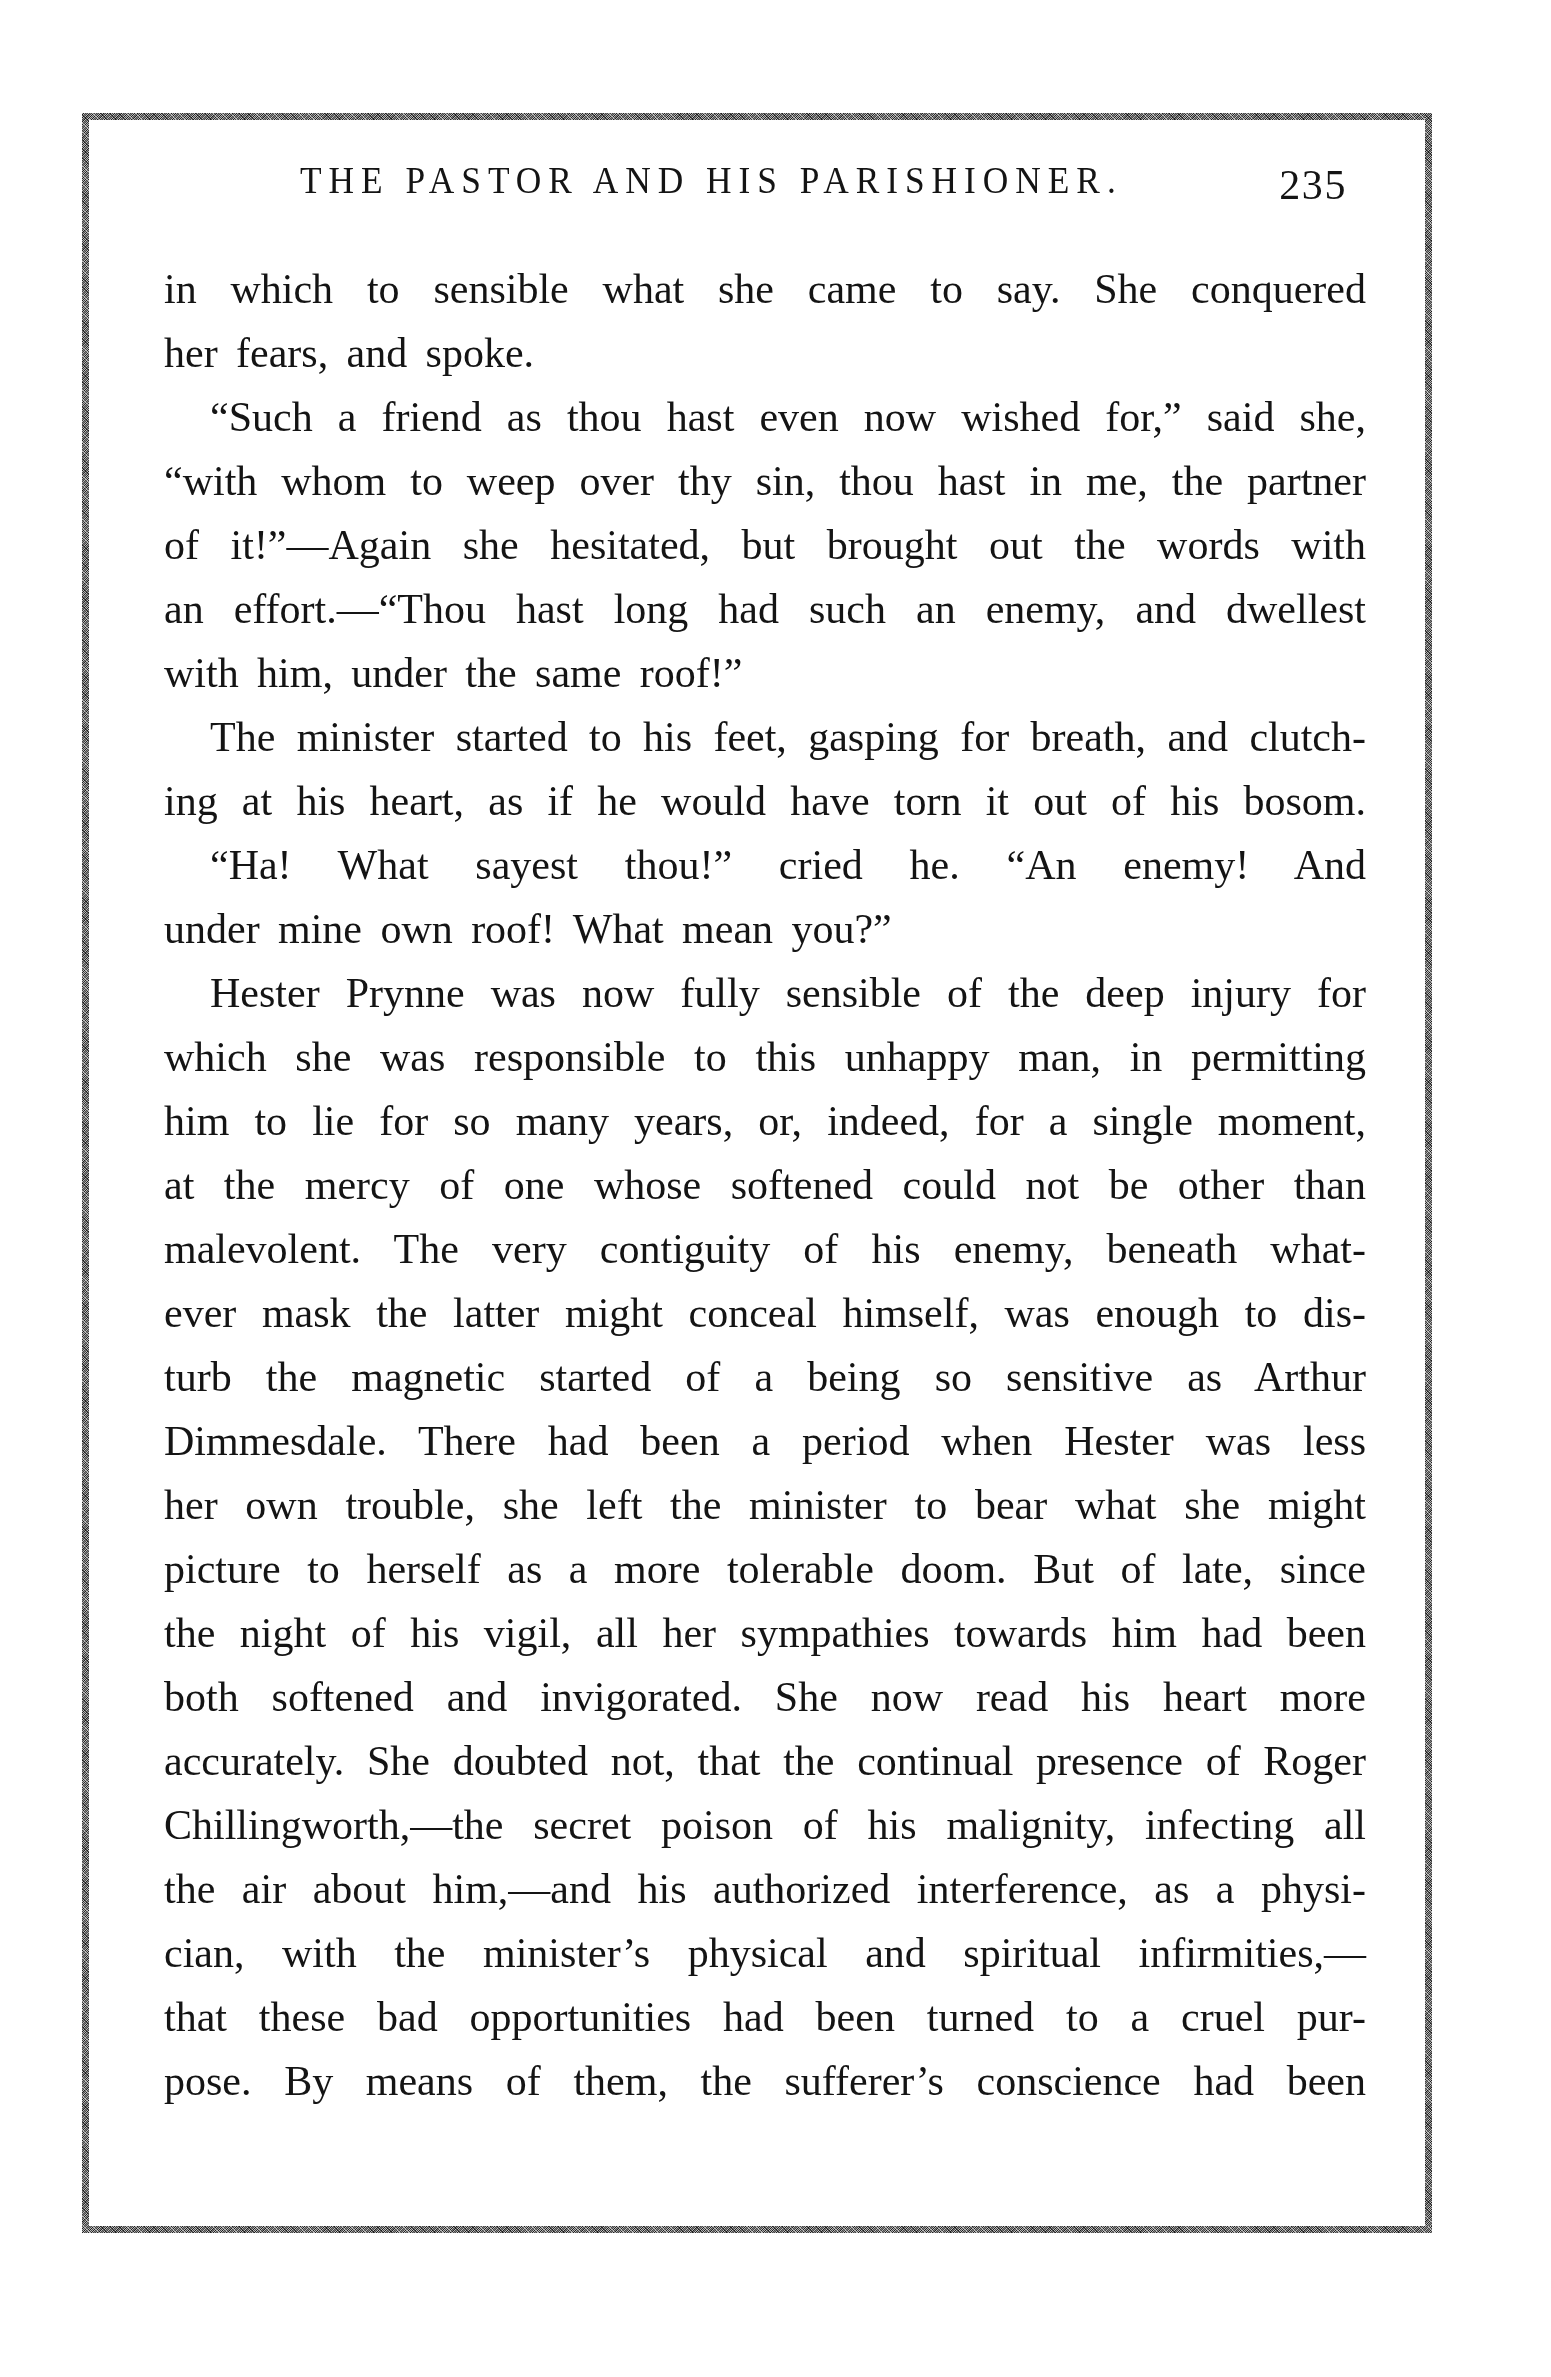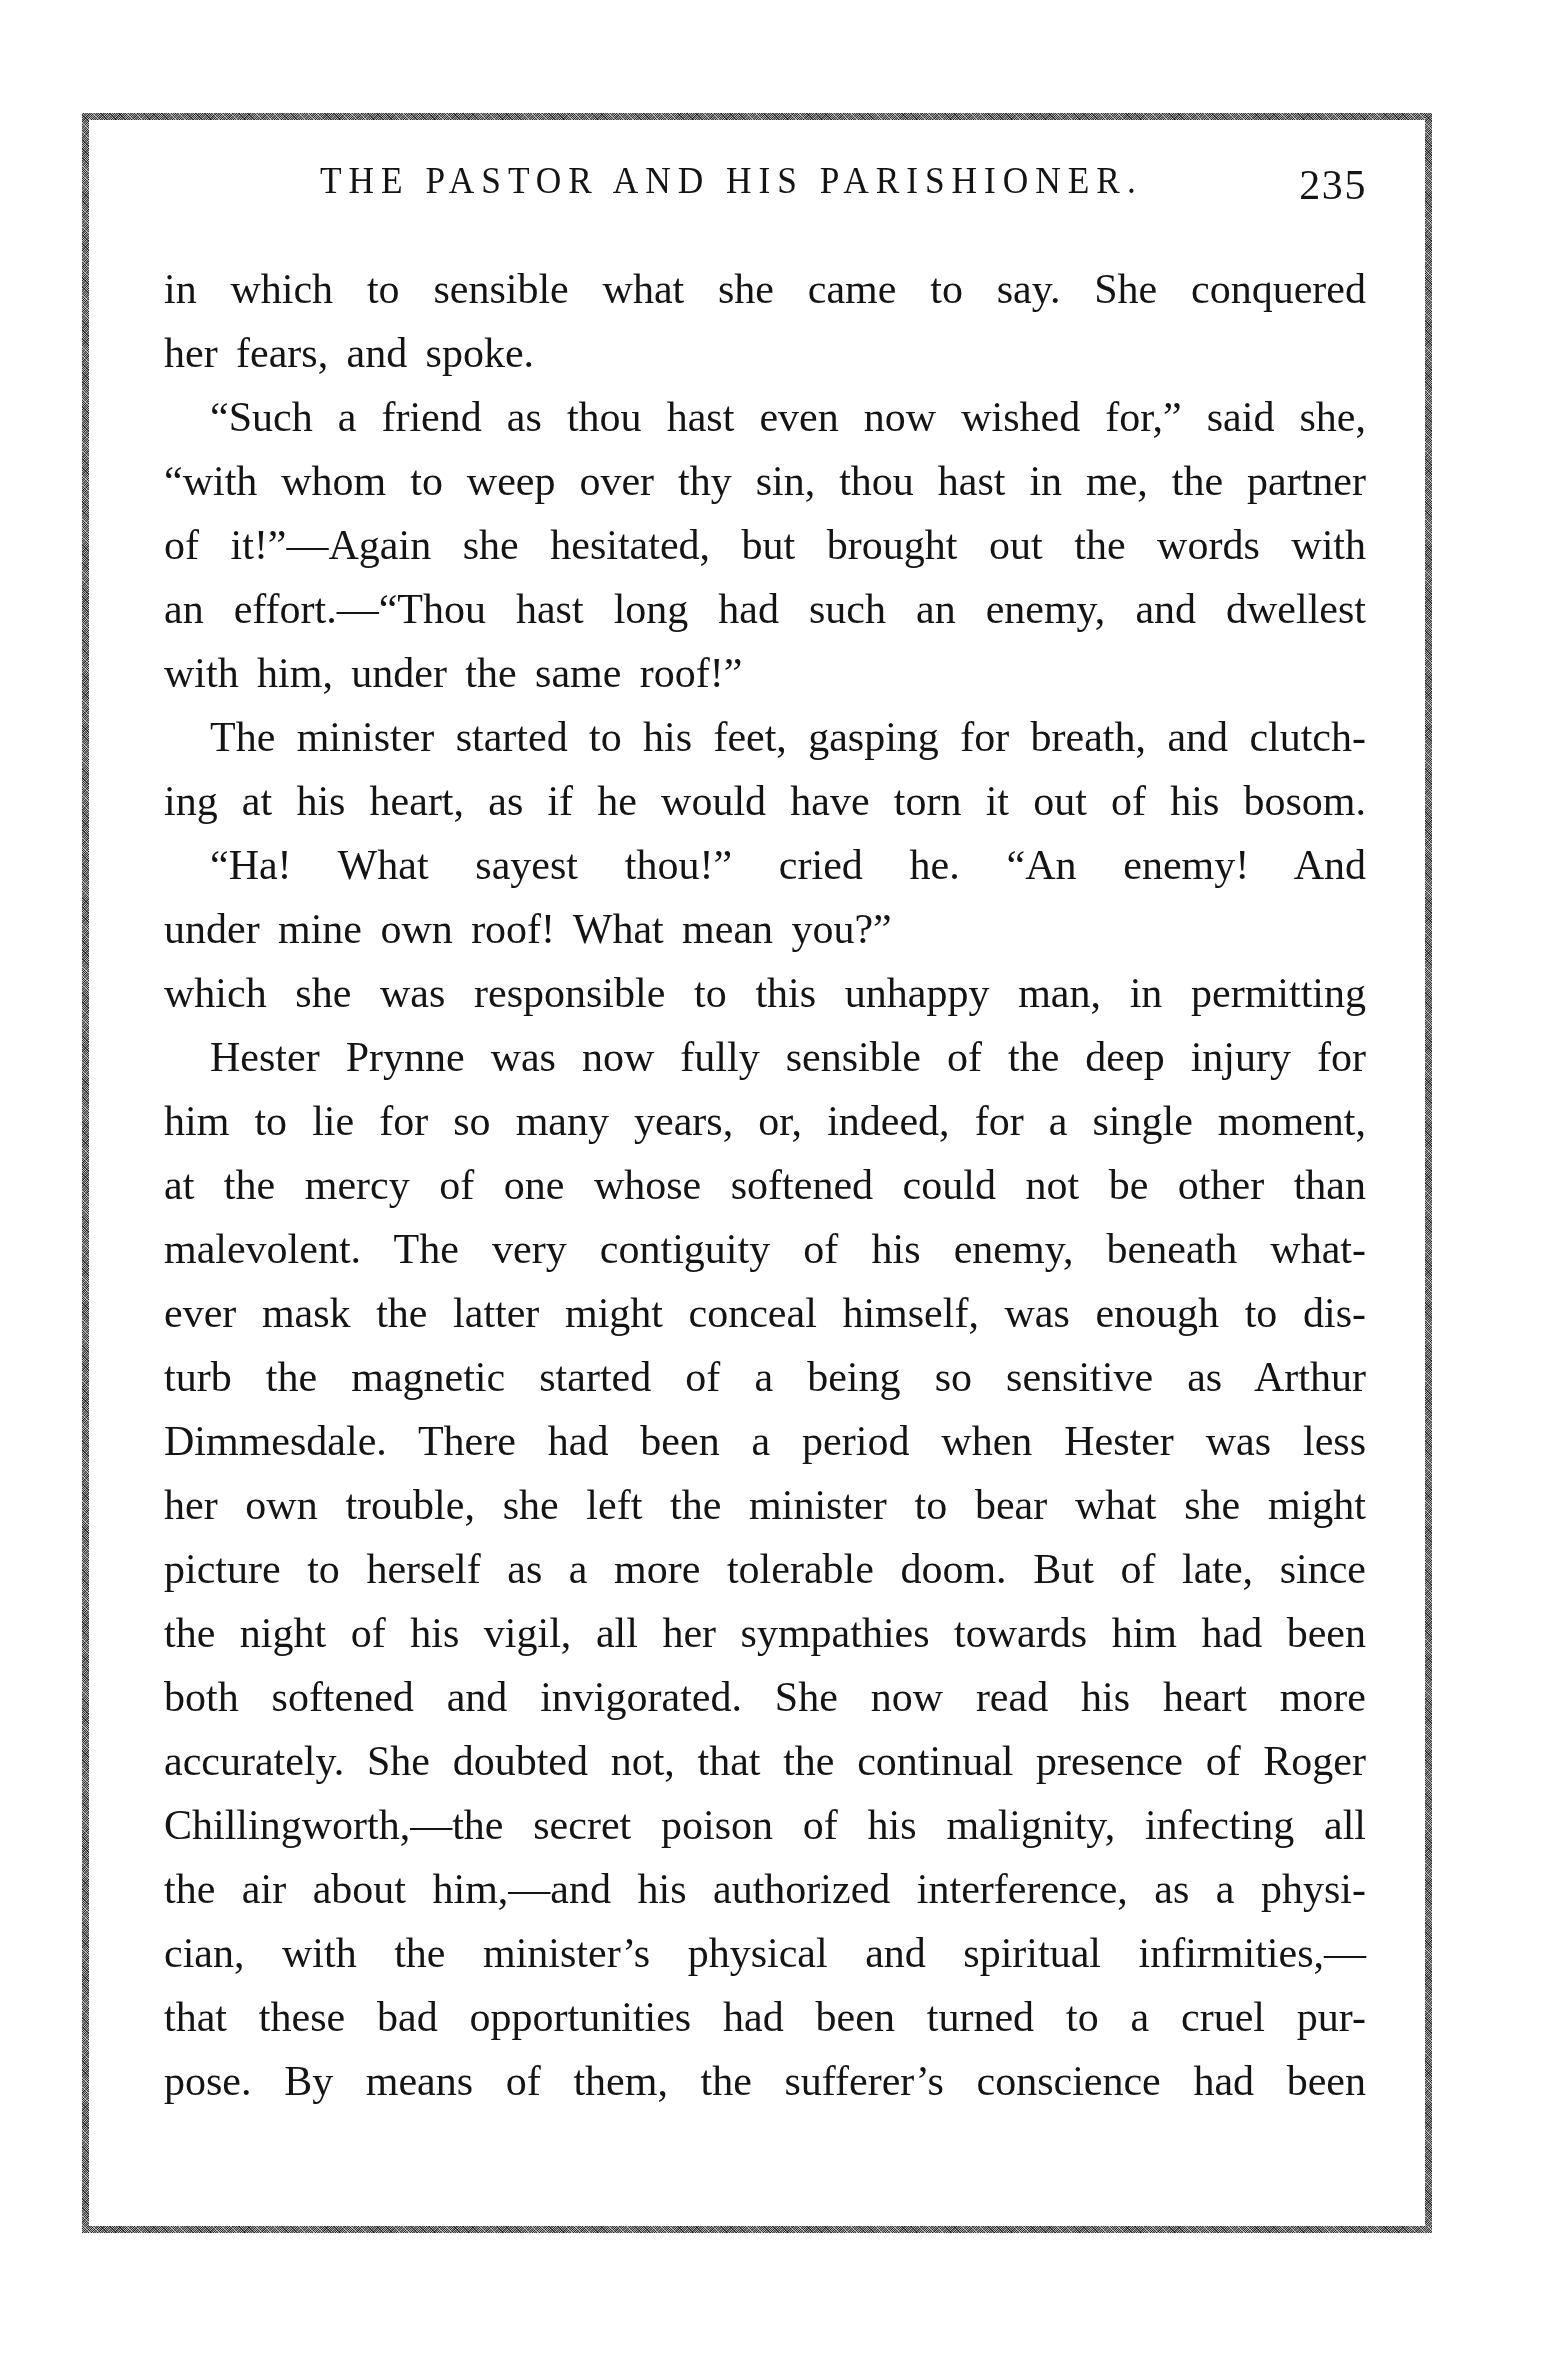--- a/index.html
+++ b/index.html
@@ -32,21 +32,21 @@
         repeating-linear-gradient(-45deg, rgba(0,0,0,0.45) 0 0.8px, rgba(255,255,255,0.3) 0.8px 2.4px);
     }
     .edge.top    { left: 0; top: 0; width: 100%; height: 7px; }
     .edge.bottom { left: 0; bottom: 0; width: 100%; height: 7px; }
     .edge.left   { left: 0; top: 0; width: 7px; height: 100%; }
     .edge.right  { right: 0; top: 0; width: 7px; height: 100%; }
 
     
     .running-head {
       position: absolute;
-      left: 320px;
+      left: 300px;
       top: 157px;
       width: 1047px;
       height: 47px;
     }
     .running-title {
       position: absolute;
       left: 0;
       top: 0;
       font-size: 38px;
       line-height: 47px;
@@ -123,22 +123,22 @@
     <div class="line short"><span class="txt">her fears, and spoke.</span></div>
     <div class="line indent"><span class="txt">“Such a friend as thou hast even now wished for,” said she,</span></div>
     <div class="line"><span class="txt">“with whom to weep over thy sin, thou hast in me, the partner</span></div>
     <div class="line"><span class="txt">of it!”—Again she hesitated, but brought out the words with</span></div>
     <div class="line"><span class="txt">an effort.—“Thou hast long had such an enemy, and dwellest</span></div>
     <div class="line short"><span class="txt">with him, under the same roof!”</span></div>
     <div class="line indent"><span class="txt">The minister started to his feet, gasping for breath, and clutch-</span></div>
     <div class="line"><span class="txt">ing at his heart, as if he would have torn it out of his bosom.</span></div>
     <div class="line indent"><span class="txt">“Ha!  What sayest thou!” cried he.  “An enemy!  And</span></div>
     <div class="line short"><span class="txt">under mine own roof!  What mean you?”</span></div>
+    <div class="line indent"><span class="txt">Hester Prynne was now fully sensible of the deep injury for</span></div>
     <div class="line"><span class="txt">which she was responsible to this unhappy man, in permitting</span></div>
-    <div class="line indent"><span class="txt">Hester Prynne was now fully sensible of the deep injury for</span></div>
     <div class="line"><span class="txt">him to lie for so many years, or, indeed, for a single moment,</span></div>
     <div class="line"><span class="txt">at the mercy of one whose softened could not be other than</span></div>
     <div class="line"><span class="txt">malevolent.  The very contiguity of his enemy, beneath what-</span></div>
     <div class="line"><span class="txt">ever mask the latter might conceal himself, was enough to dis-</span></div>
     <div class="line"><span class="txt">turb the magnetic started of a being so sensitive as Arthur</span></div>
     <div class="line"><span class="txt">Dimmesdale.  There had been a period when Hester was less</span></div>
     <div class="line"><span class="txt">her own trouble, she left the minister to bear what she might</span></div>
     <div class="line"><span class="txt">picture to herself as a more tolerable doom.  But of late, since</span></div>
     <div class="line"><span class="txt">the night of his vigil, all her sympathies towards him had been</span></div>
     <div class="line"><span class="txt">both softened and invigorated.  She now read his heart more</span></div>

